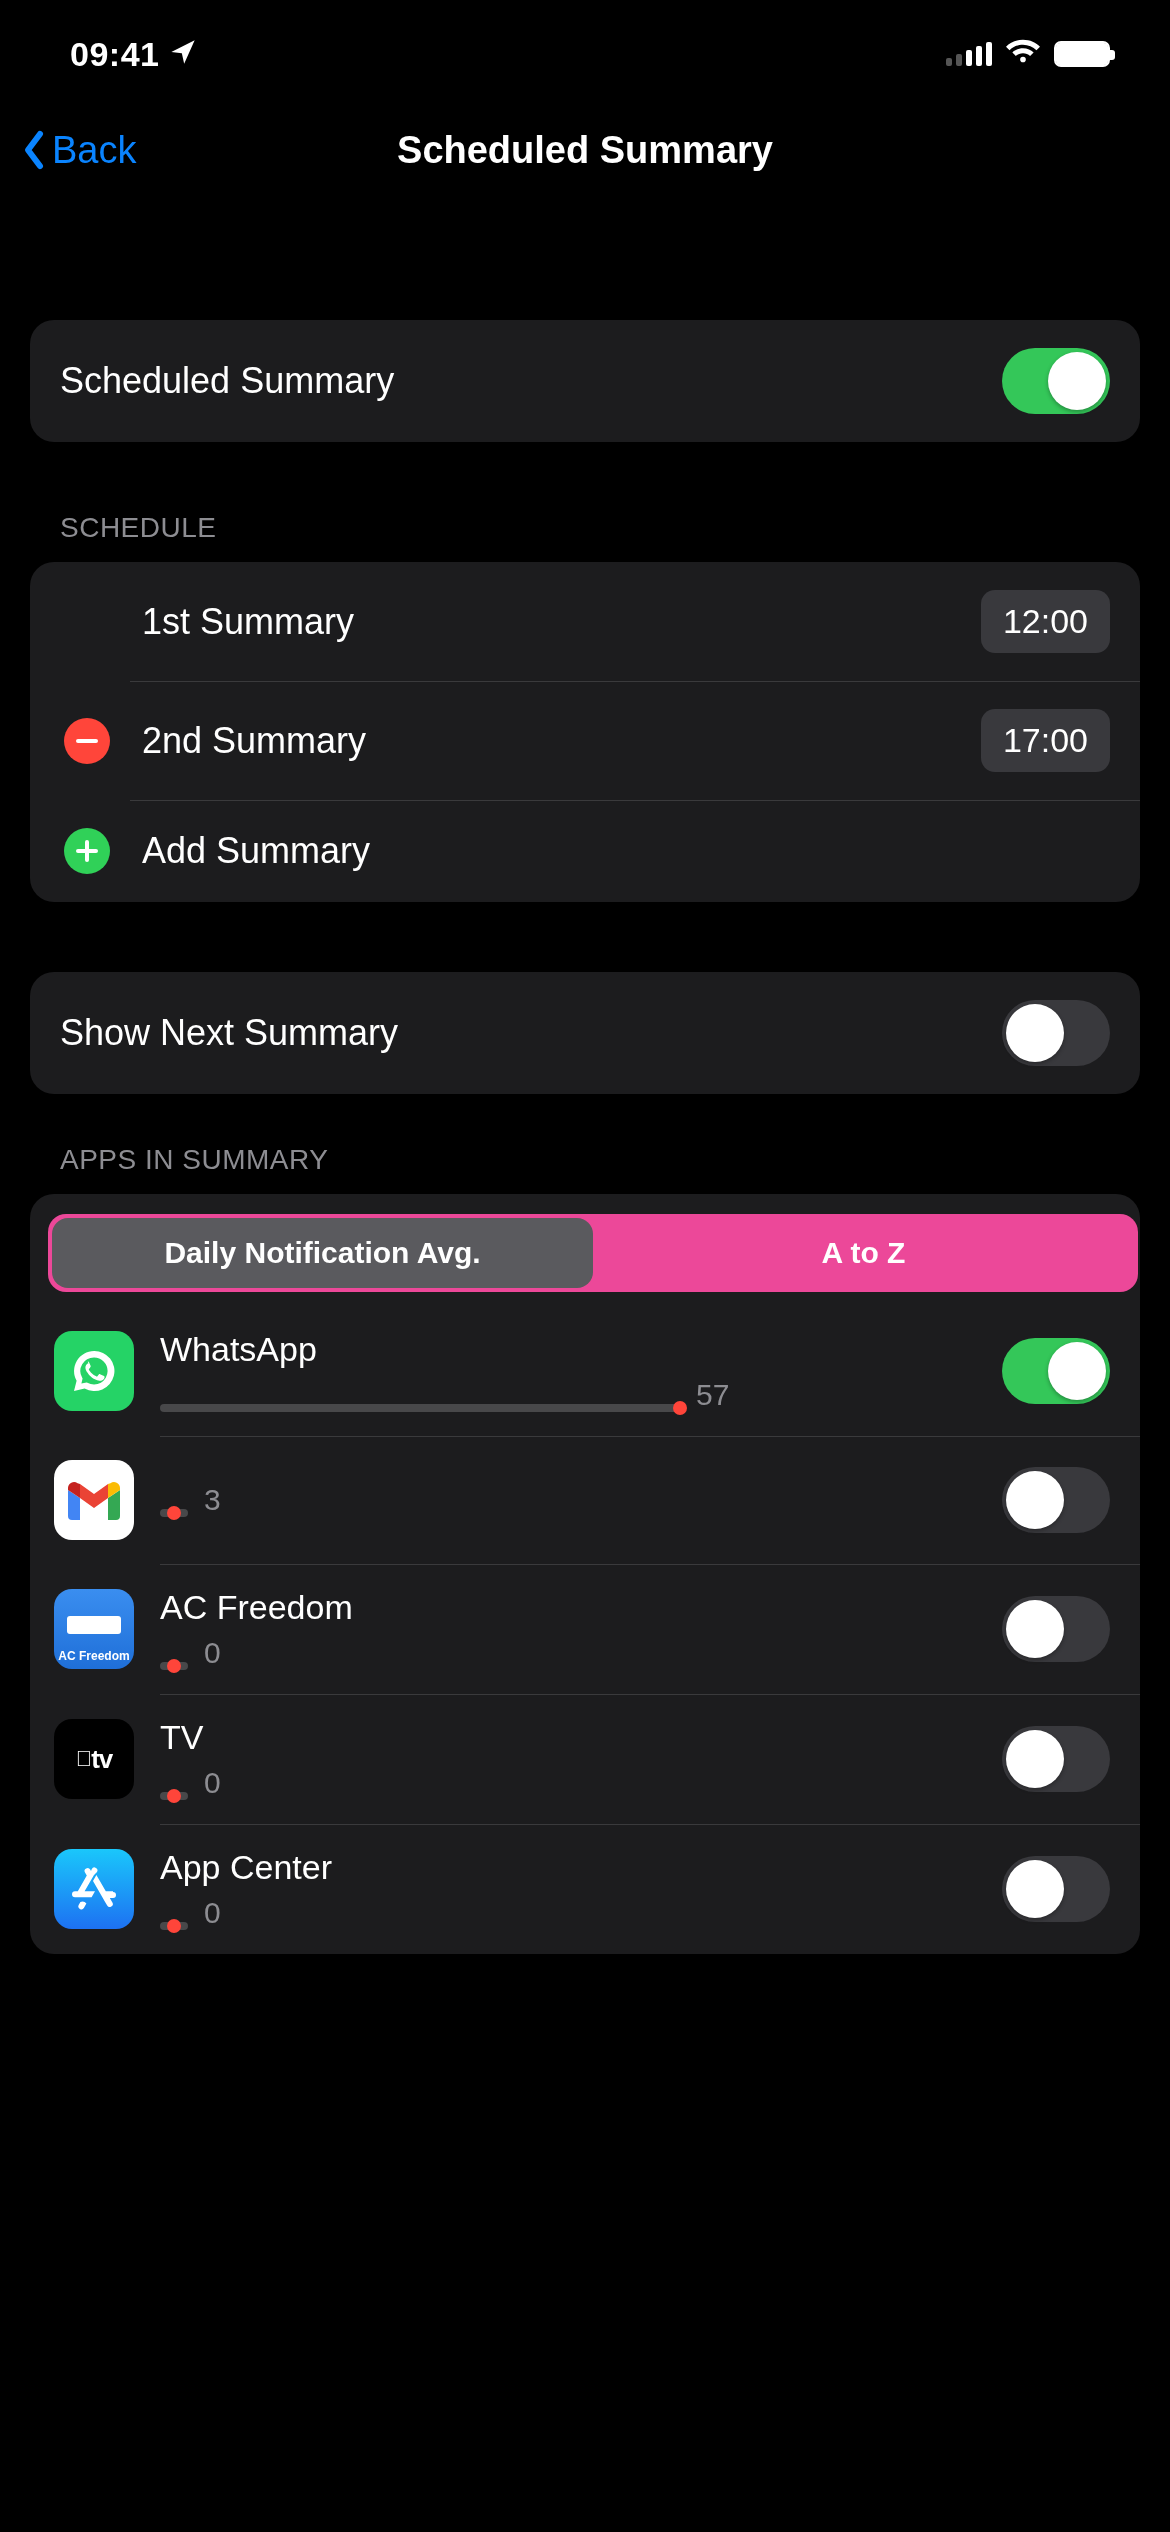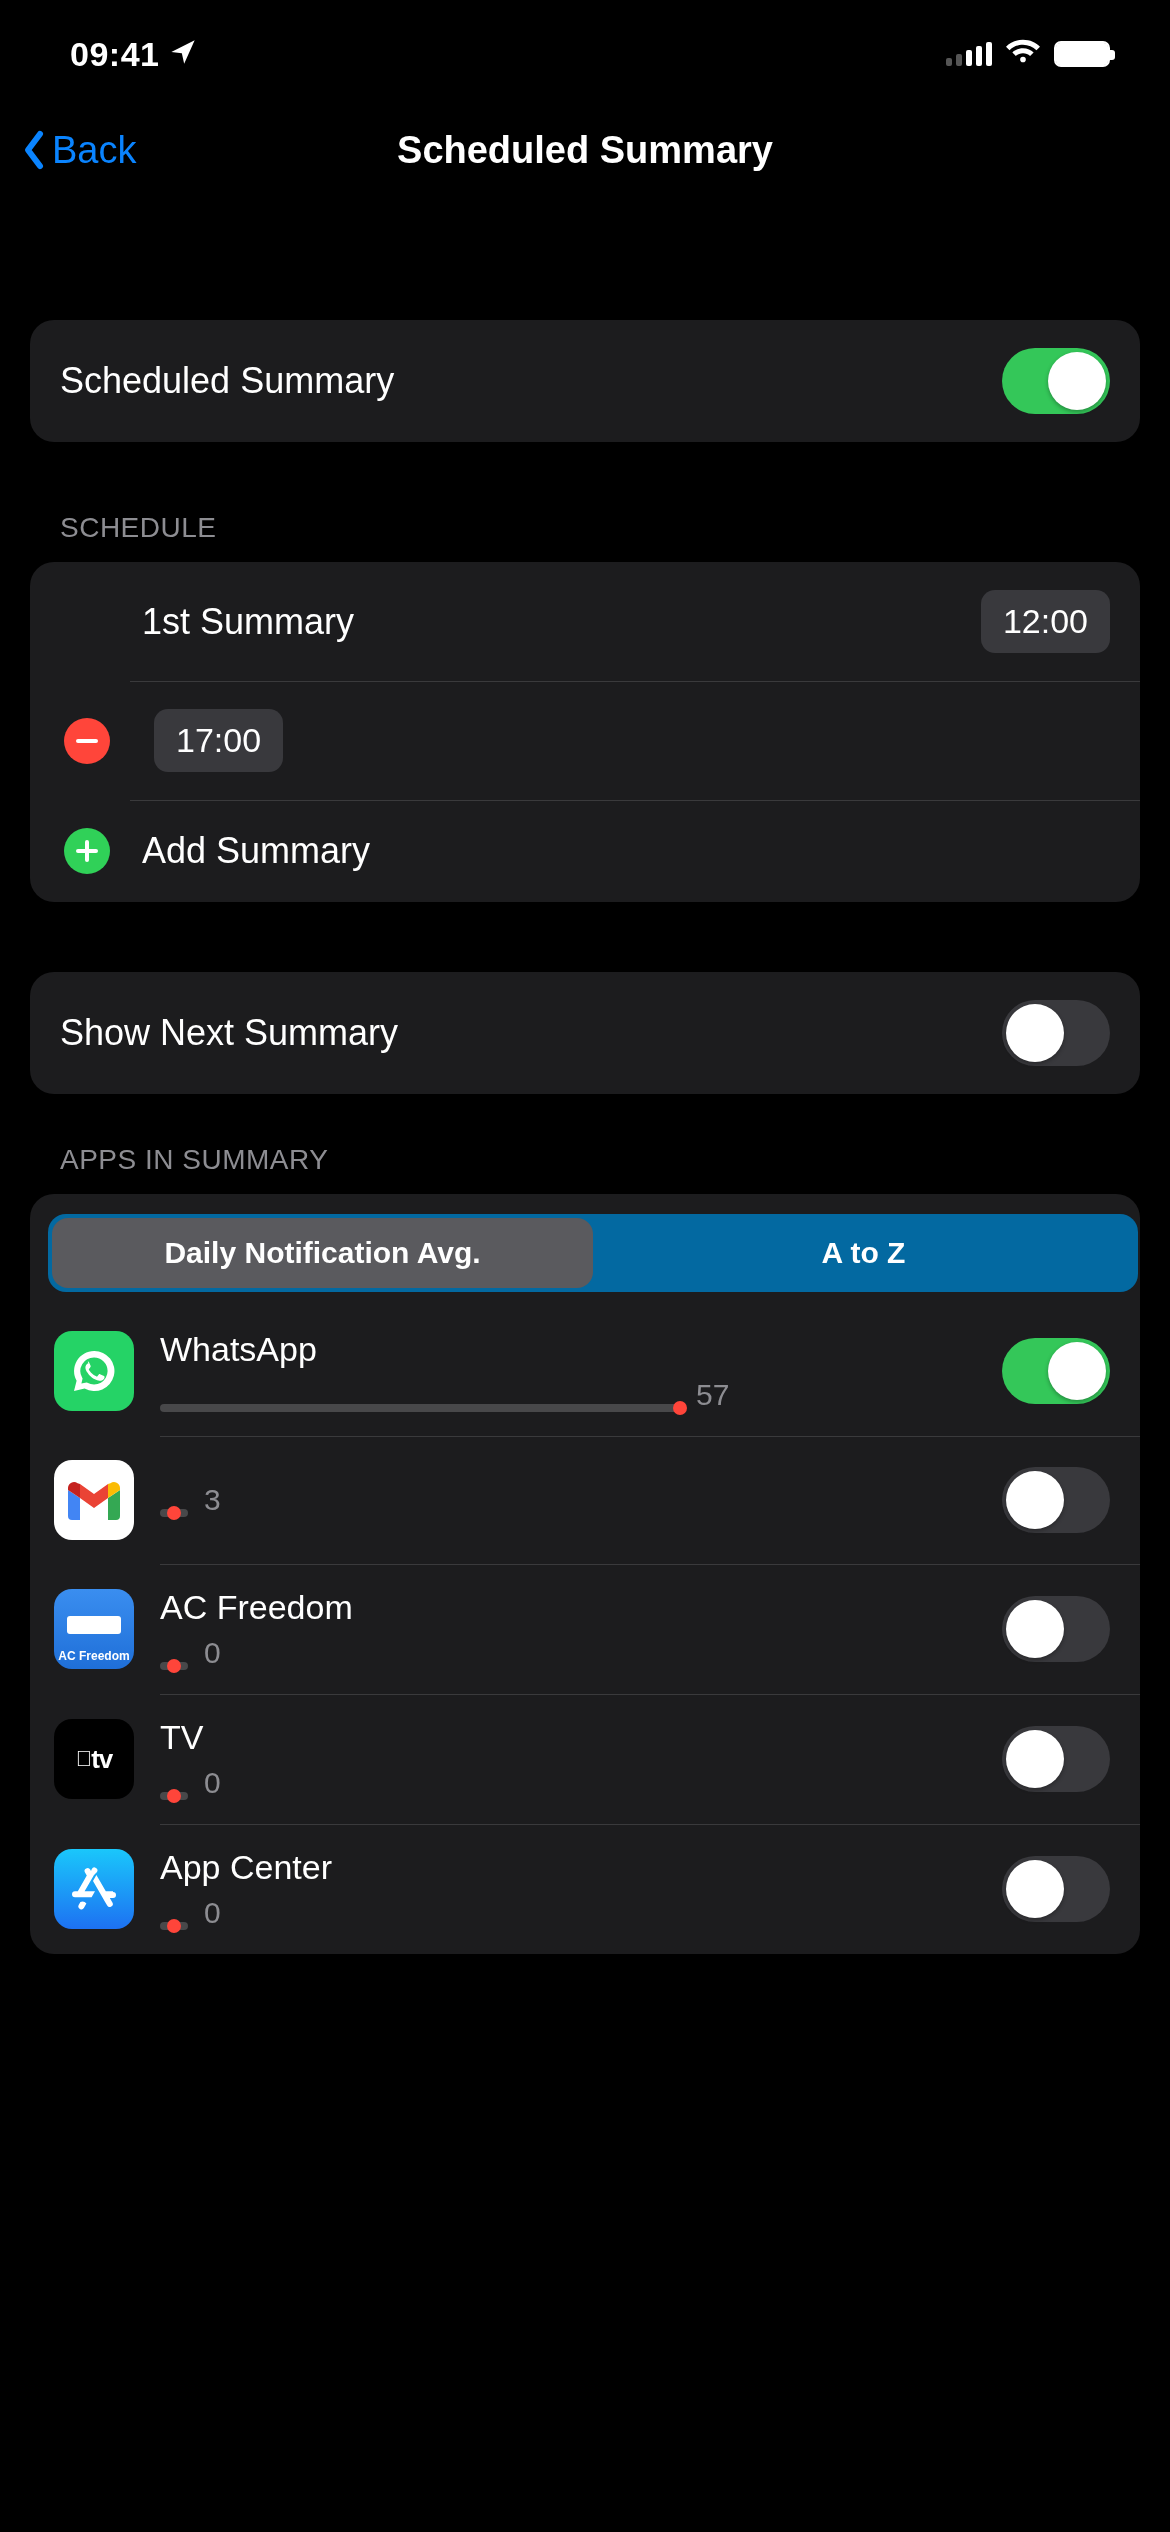--- a/index.html
+++ b/index.html
@@ -57,21 +57,21 @@
   .circle-btn { width:46px; height:46px; border-radius:50%; display:flex; align-items:center; justify-content:center; flex-shrink:0; margin-right: 32px; margin-left:4px;}
   .circle-minus { background:#ff453a; }
   .circle-minus::before { content:''; width:22px; height:4px; background:#fff; border-radius:2px; }
   .circle-plus { background:#30d158; position:relative;}
   .circle-plus::before, .circle-plus::after { content:''; position:absolute; background:#fff; border-radius:2px; }
   .circle-plus::before { width:22px; height:4px; }
   .circle-plus::after { width:4px; height:22px; }
   .circle-spacer { width:46px; height:46px; margin-right:32px; margin-left:4px; flex-shrink:0; visibility:hidden;}
 
   
-  .segmented { display:flex; background:#0369a1; border-radius:18px; padding:4px; margin:20px 2px 0 18px; }
+  .segmented { display:flex; background:#ec4899; border-radius:18px; padding:4px; margin:20px 2px 0 18px; }
   .segment { flex:1; text-align:center; padding:18px 0; font-size:30px; font-weight:600; color:#fff; border-radius:16px; }
   .segment.active { background:#5a5a5e; }
   .segment.inactive { color:#fff; }
 
   
   .app-row { display:flex; align-items:center; padding: 24px 30px 24px 24px; position:relative; }
   .app-row + .app-row::before { content:''; position:absolute; left:130px; right:0; top:0; height:1px; background:#3a3a3c; }
   .app-icon { width:80px; height:80px; border-radius:18px; flex-shrink:0; margin-right:26px; display:flex; align-items:center; justify-content:center; font-size:40px; color:#fff; font-weight:600; position:relative; overflow:hidden;}
   .app-body { flex:1; display:flex; flex-direction:column; gap:9px; min-width:0; }
   .app-name { font-size:34px; }
@@ -157,20 +157,21 @@
 
   <div class="section-header">SCHEDULE</div>
   <div class="group" id="schedule-group">
       <div class="row indent">
         <div class="circle-spacer"></div>
       <div class="row-label">1st Summary</div>
       <div class="time-badge">12:00</div>
       </div>
       <div class="row indent">
         <div class="circle-btn circle-minus"></div>
+      <div class="row-label">2nd Summary</div>
       <div class="time-badge">17:00</div>
       </div>
       <div class="row indent">
         <div class="circle-btn circle-plus"></div>
   <div class="row-label">Add Summary</div>
       </div>
     </div>
 
   <div class="spacer-md"></div>
 

